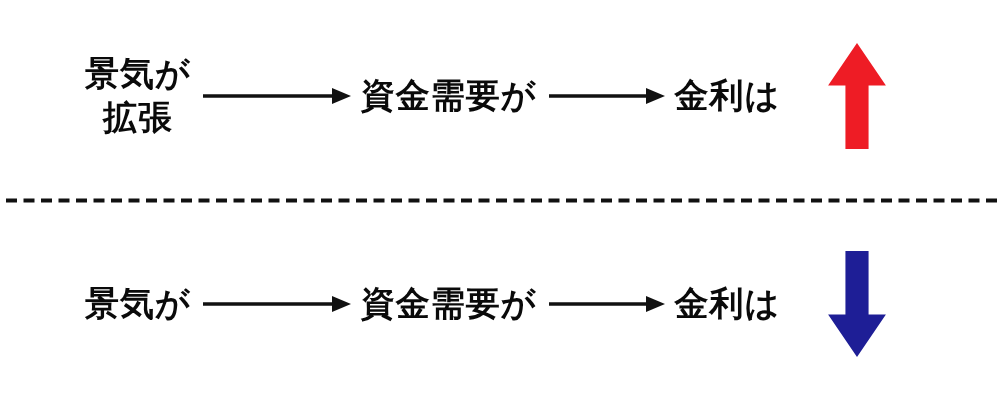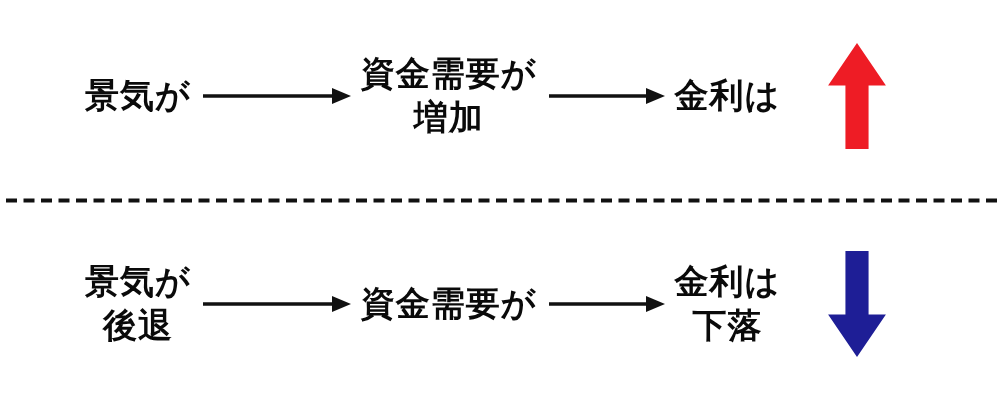--- a/index.html
+++ b/index.html
@@ -46,63 +46,61 @@
   }
 </style>
 </head>
 <body>
 
 <div class="canvas">
 
   <div class="flow-row top">
     <div class="step-text">
       <span>景気が</span>
+      <span>拡張</span>
     </div>
     <svg class="connector" width="150" height="26" viewBox="0 0 150 26">
       <line x1="2" y1="13" x2="133" y2="13" stroke="#111111" stroke-width="3.5"></line>
       <polygon points="131,5 150,13 131,21" fill="#111111"></polygon>
     </svg>
     <div class="step-text">
       <span>資金需要が</span>
-      <span>増加</span>
     </div>
     <svg class="connector" width="118" height="26" viewBox="0 0 118 26">
       <line x1="2" y1="13" x2="101" y2="13" stroke="#111111" stroke-width="3.5"></line>
       <polygon points="99,5 118,13 99,21" fill="#111111"></polygon>
     </svg>
     <div class="step-text">
       <span>金利は</span>
     </div>
     <svg class="trend-arrow" width="58" height="106" viewBox="0 0 60 110">
       <polygon points="30,0 60,44 42,44 42,110 18,110 18,44 0,44" fill="#ee1c25"></polygon>
     </svg>
   </div>
 
   <svg class="divider-svg" viewBox="0 0 1000 9">
     <line x1="6" y1="4.5" x2="998" y2="4.5" stroke="#111111" stroke-width="4.2" stroke-dasharray="11 6.5"></line>
   </svg>
 
   <div class="flow-row bottom">
     <div class="step-text">
       <span>景気が</span>
-      <span>後退</span>
     </div>
     <svg class="connector" width="150" height="26" viewBox="0 0 150 26">
       <line x1="2" y1="13" x2="133" y2="13" stroke="#111111" stroke-width="3.5"></line>
       <polygon points="131,5 150,13 131,21" fill="#111111"></polygon>
     </svg>
     <div class="step-text">
       <span>資金需要が</span>
     </div>
     <svg class="connector" width="118" height="26" viewBox="0 0 118 26">
       <line x1="2" y1="13" x2="101" y2="13" stroke="#111111" stroke-width="3.5"></line>
       <polygon points="99,5 118,13 99,21" fill="#111111"></polygon>
     </svg>
     <div class="step-text">
       <span>金利は</span>
-      <span>下落</span>
     </div>
     <svg class="trend-arrow" width="58" height="106" viewBox="0 0 60 110">
       <polygon points="30,110 60,66 42,66 42,0 18,0 18,66 0,66" fill="#1e1e96"></polygon>
     </svg>
   </div>
 
 </div>
 
 </body></html>

